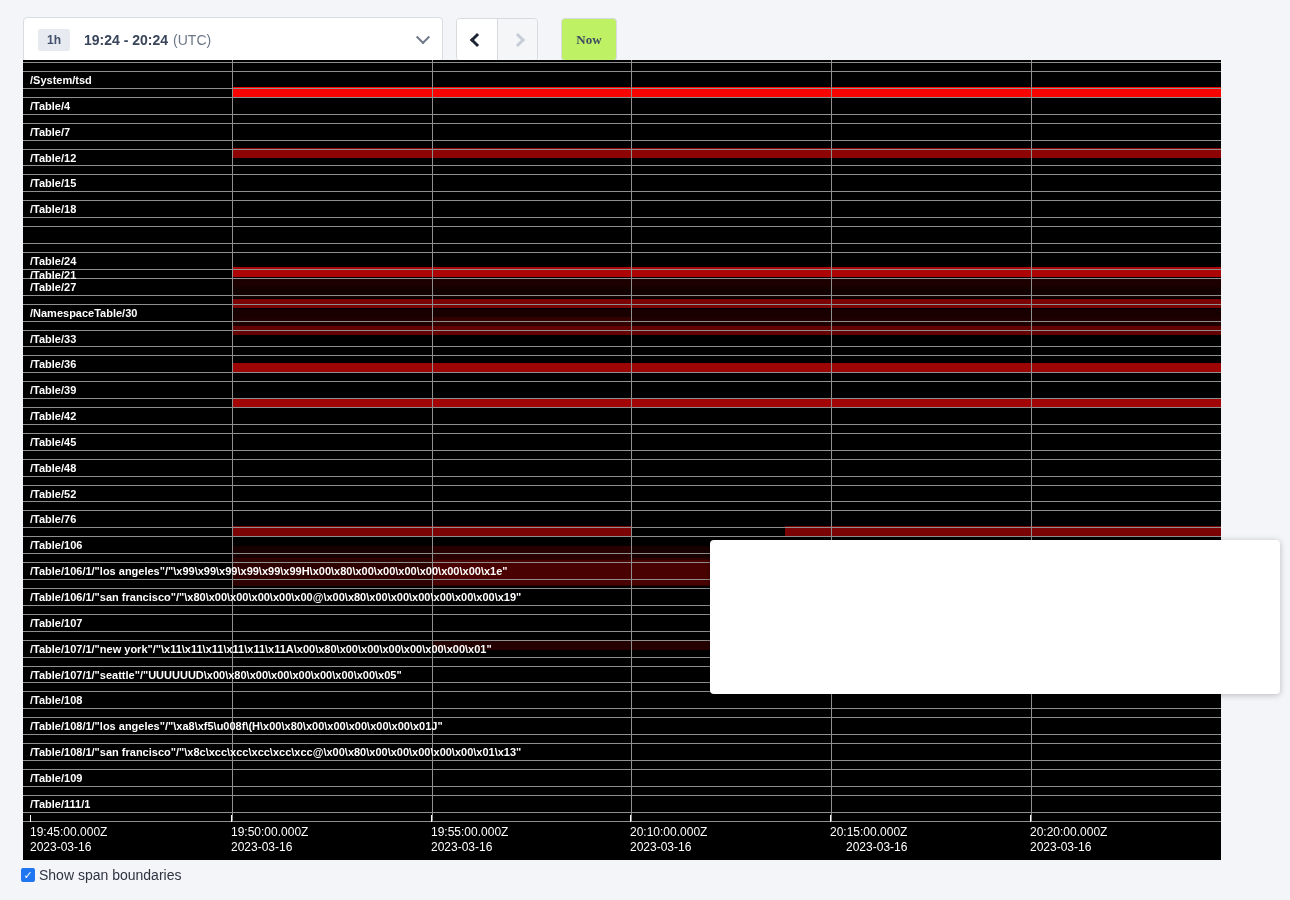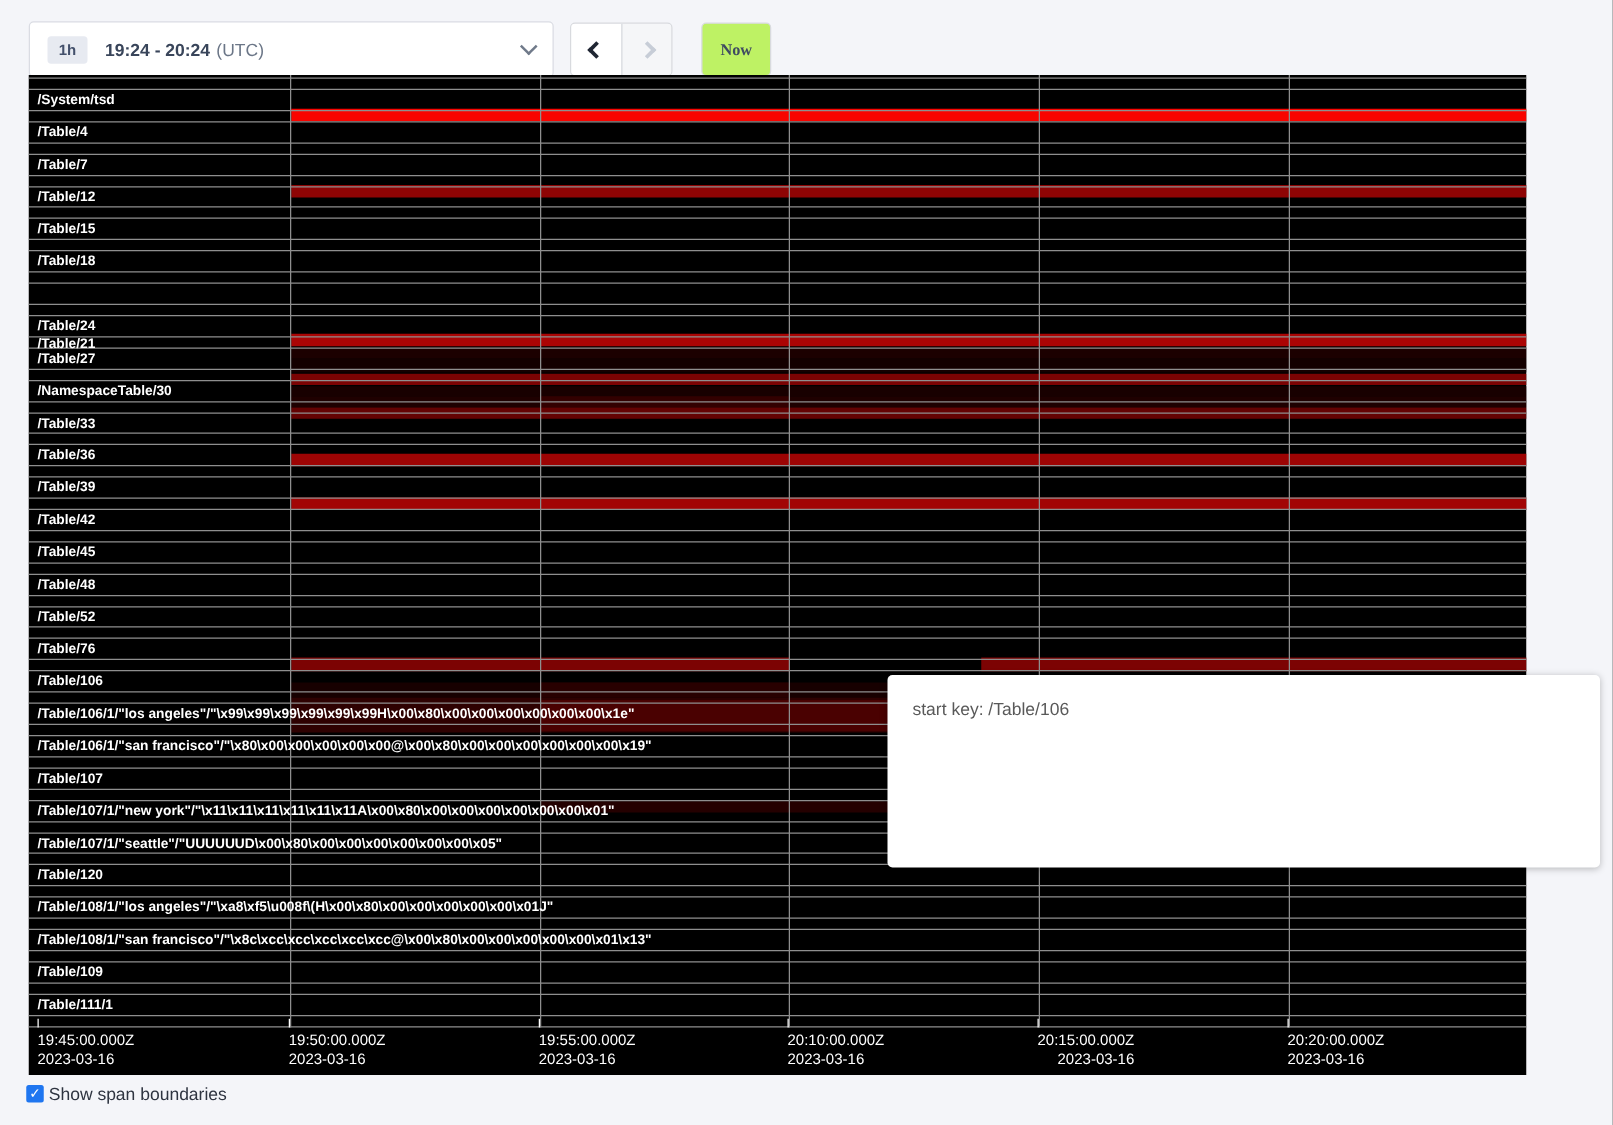--- a/index.html
+++ b/index.html
@@ -170,21 +170,21 @@
       <div class="rowlabel" style="top: 374.9px;">/Table/45</div>
       <div class="rowlabel" style="top: 400.75px;">/Table/48</div>
       <div class="rowlabel" style="top: 426.6px;">/Table/52</div>
       <div class="rowlabel" style="top: 452.45px;">/Table/76</div>
       <div class="rowlabel" style="top: 478.3px;">/Table/106</div>
       <div class="rowlabel" style="top: 504.15px;">/Table/106/1/"los angeles"/"\x99\x99\x99\x99\x99\x99H\x00\x80\x00\x00\x00\x00\x00\x00\x1e"</div>
       <div class="rowlabel" style="top: 530px;">/Table/106/1/"san francisco"/"\x80\x00\x00\x00\x00\x00@\x00\x80\x00\x00\x00\x00\x00\x00\x19"</div>
       <div class="rowlabel" style="top: 555.85px;">/Table/107</div>
       <div class="rowlabel" style="top: 581.7px;">/Table/107/1/"new york"/"\x11\x11\x11\x11\x11\x11A\x00\x80\x00\x00\x00\x00\x00\x00\x01"</div>
       <div class="rowlabel" style="top: 607.55px;">/Table/107/1/"seattle"/"UUUUUUD\x00\x80\x00\x00\x00\x00\x00\x00\x05"</div>
-      <div class="rowlabel" style="top: 633.4px;">/Table/120</div>
+      <div class="rowlabel" style="top: 633.4px;">/Table/108</div>
       <div class="rowlabel" style="top: 659.25px;">/Table/108/1/"los angeles"/"\xa8\xf5\u008f\(H\x00\x80\x00\x00\x00\x00\x00\x01J"</div>
       <div class="rowlabel" style="top: 685.1px;">/Table/108/1/"san francisco"/"\x8c\xcc\xcc\xcc\xcc\xcc@\x00\x80\x00\x00\x00\x00\x00\x01\x13"</div>
       <div class="rowlabel" style="top: 710.95px;">/Table/109</div>
       <div class="rowlabel" style="top: 736.8px;">/Table/111/1</div>
       <div class="tick" style="left: 7px;"></div>
       <div class="axislabel" style="left: 7px;">
         <div>19:45:00.000Z</div>
         <div>2023-03-16</div>
       </div>
       <div class="tick" style="left: 208px;"></div>
@@ -208,21 +208,20 @@
         <div>2023-03-16</div>
       </div>
       <div class="tick" style="left: 1007px;"></div>
       <div class="axislabel" style="left: 1007px;">
         <div>20:20:00.000Z</div>
         <div>2023-03-16</div>
       </div>
     </div>
 
   <div class="tooltip">
-    <div>start key: /Table/106</div>
   </div>
 
   <div class="footer">
     <span class="checkbox">✓</span>
     <span class="checkbox-label">Show span boundaries</span>
   </div>
 
 </div>
 
 </body></html>

